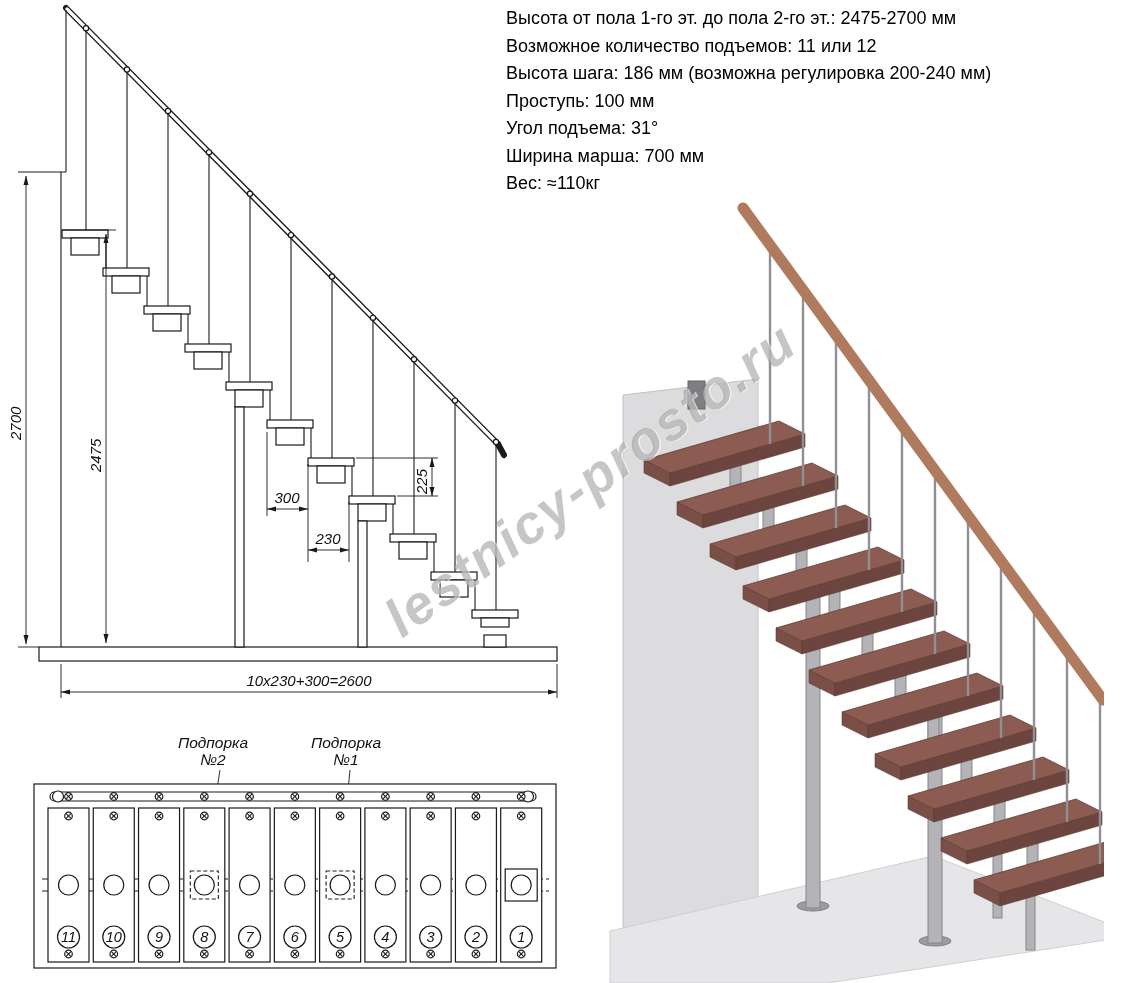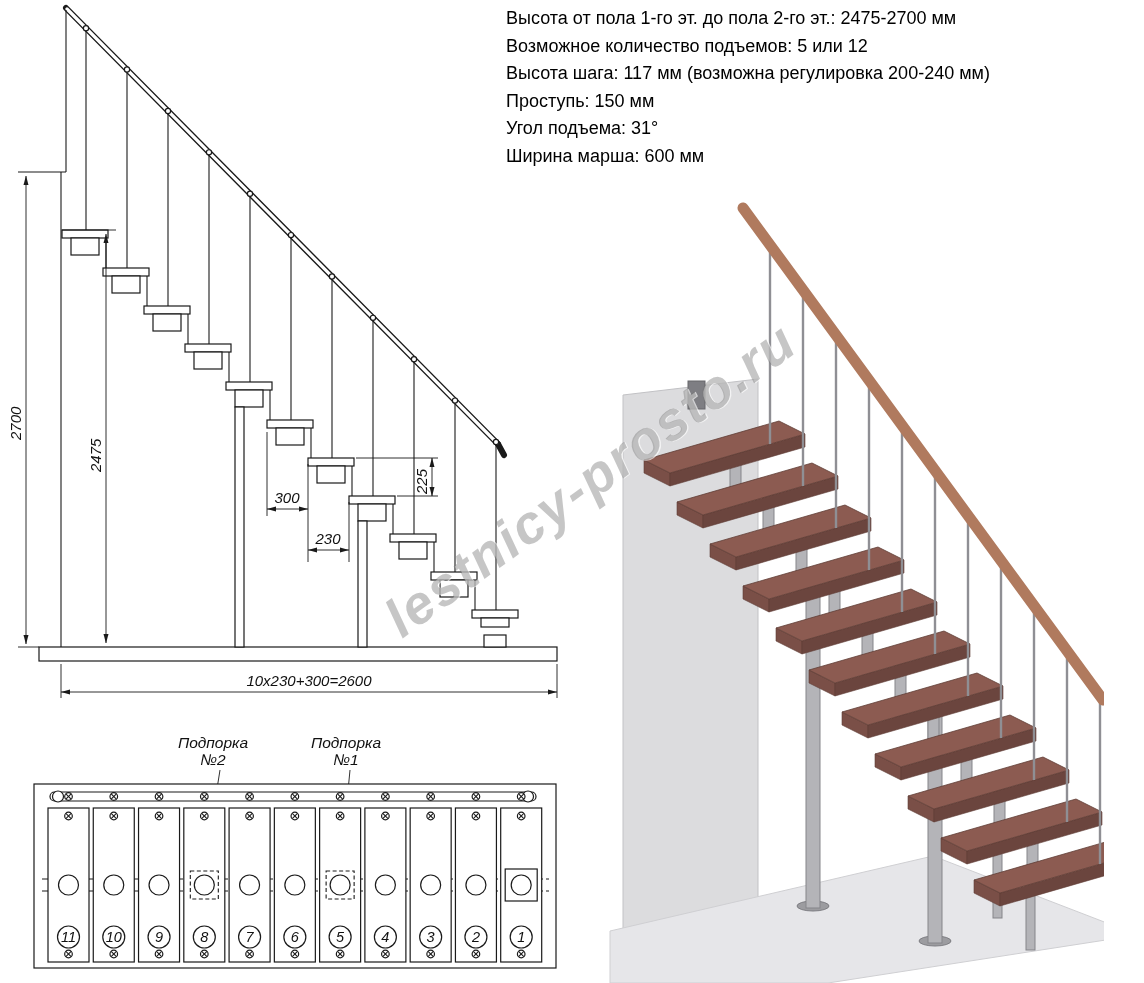--- a/index.html
+++ b/index.html
@@ -38,25 +38,26 @@
              transform:rotate(-36deg);pointer-events:none;z-index:9;
              text-shadow:1px 1px 0 rgba(255,255,255,0.65);}
 </style>
 </head>
 <body>
 
 <div class="page">
 
   <div class="specs">
     <div class="spec-line">Высота от пола 1-го эт. до пола 2-го эт.: 2475-2700 мм</div>
-    <div class="spec-line">Возможное количество подъемов: 5 или 12</div>
-    <div class="spec-line">Высота шага: 117 мм (возможна регулировка 200-240 мм)</div>
-    <div class="spec-line">Проступь: 150 мм</div>
+    <div class="spec-line">Возможное количество подъемов: 11 или 12</div>
+    <div class="spec-line">Высота шага: 186 мм (возможна регулировка 200-240 мм)</div>
+    <div class="spec-line">Проступь: 100 мм</div>
     <div class="spec-line">Угол подъема: 31°</div>
-    <div class="spec-line">Ширина марша: 600 мм</div>
+    <div class="spec-line">Ширина марша: 700 мм</div>
+    <div class="spec-line">Вес: ≈110кг</div>
   </div>
 
   <svg class="elevation" width="570" height="715" viewBox="0 0 570 715">
     <defs>
       <marker id="arrE" markerWidth="11" markerHeight="8" refX="10.5" refY="3.5" orient="auto">
         <path d="M0,0.6 L11,3.5 L0,6.4 Z" fill="#1a1a1a"></path>
       </marker>
       <marker id="arrS" markerWidth="11" markerHeight="8" refX="0.5" refY="3.5" orient="auto">
         <path d="M11,0.6 L0,3.5 L11,6.4 Z" fill="#1a1a1a"></path>
       </marker>

